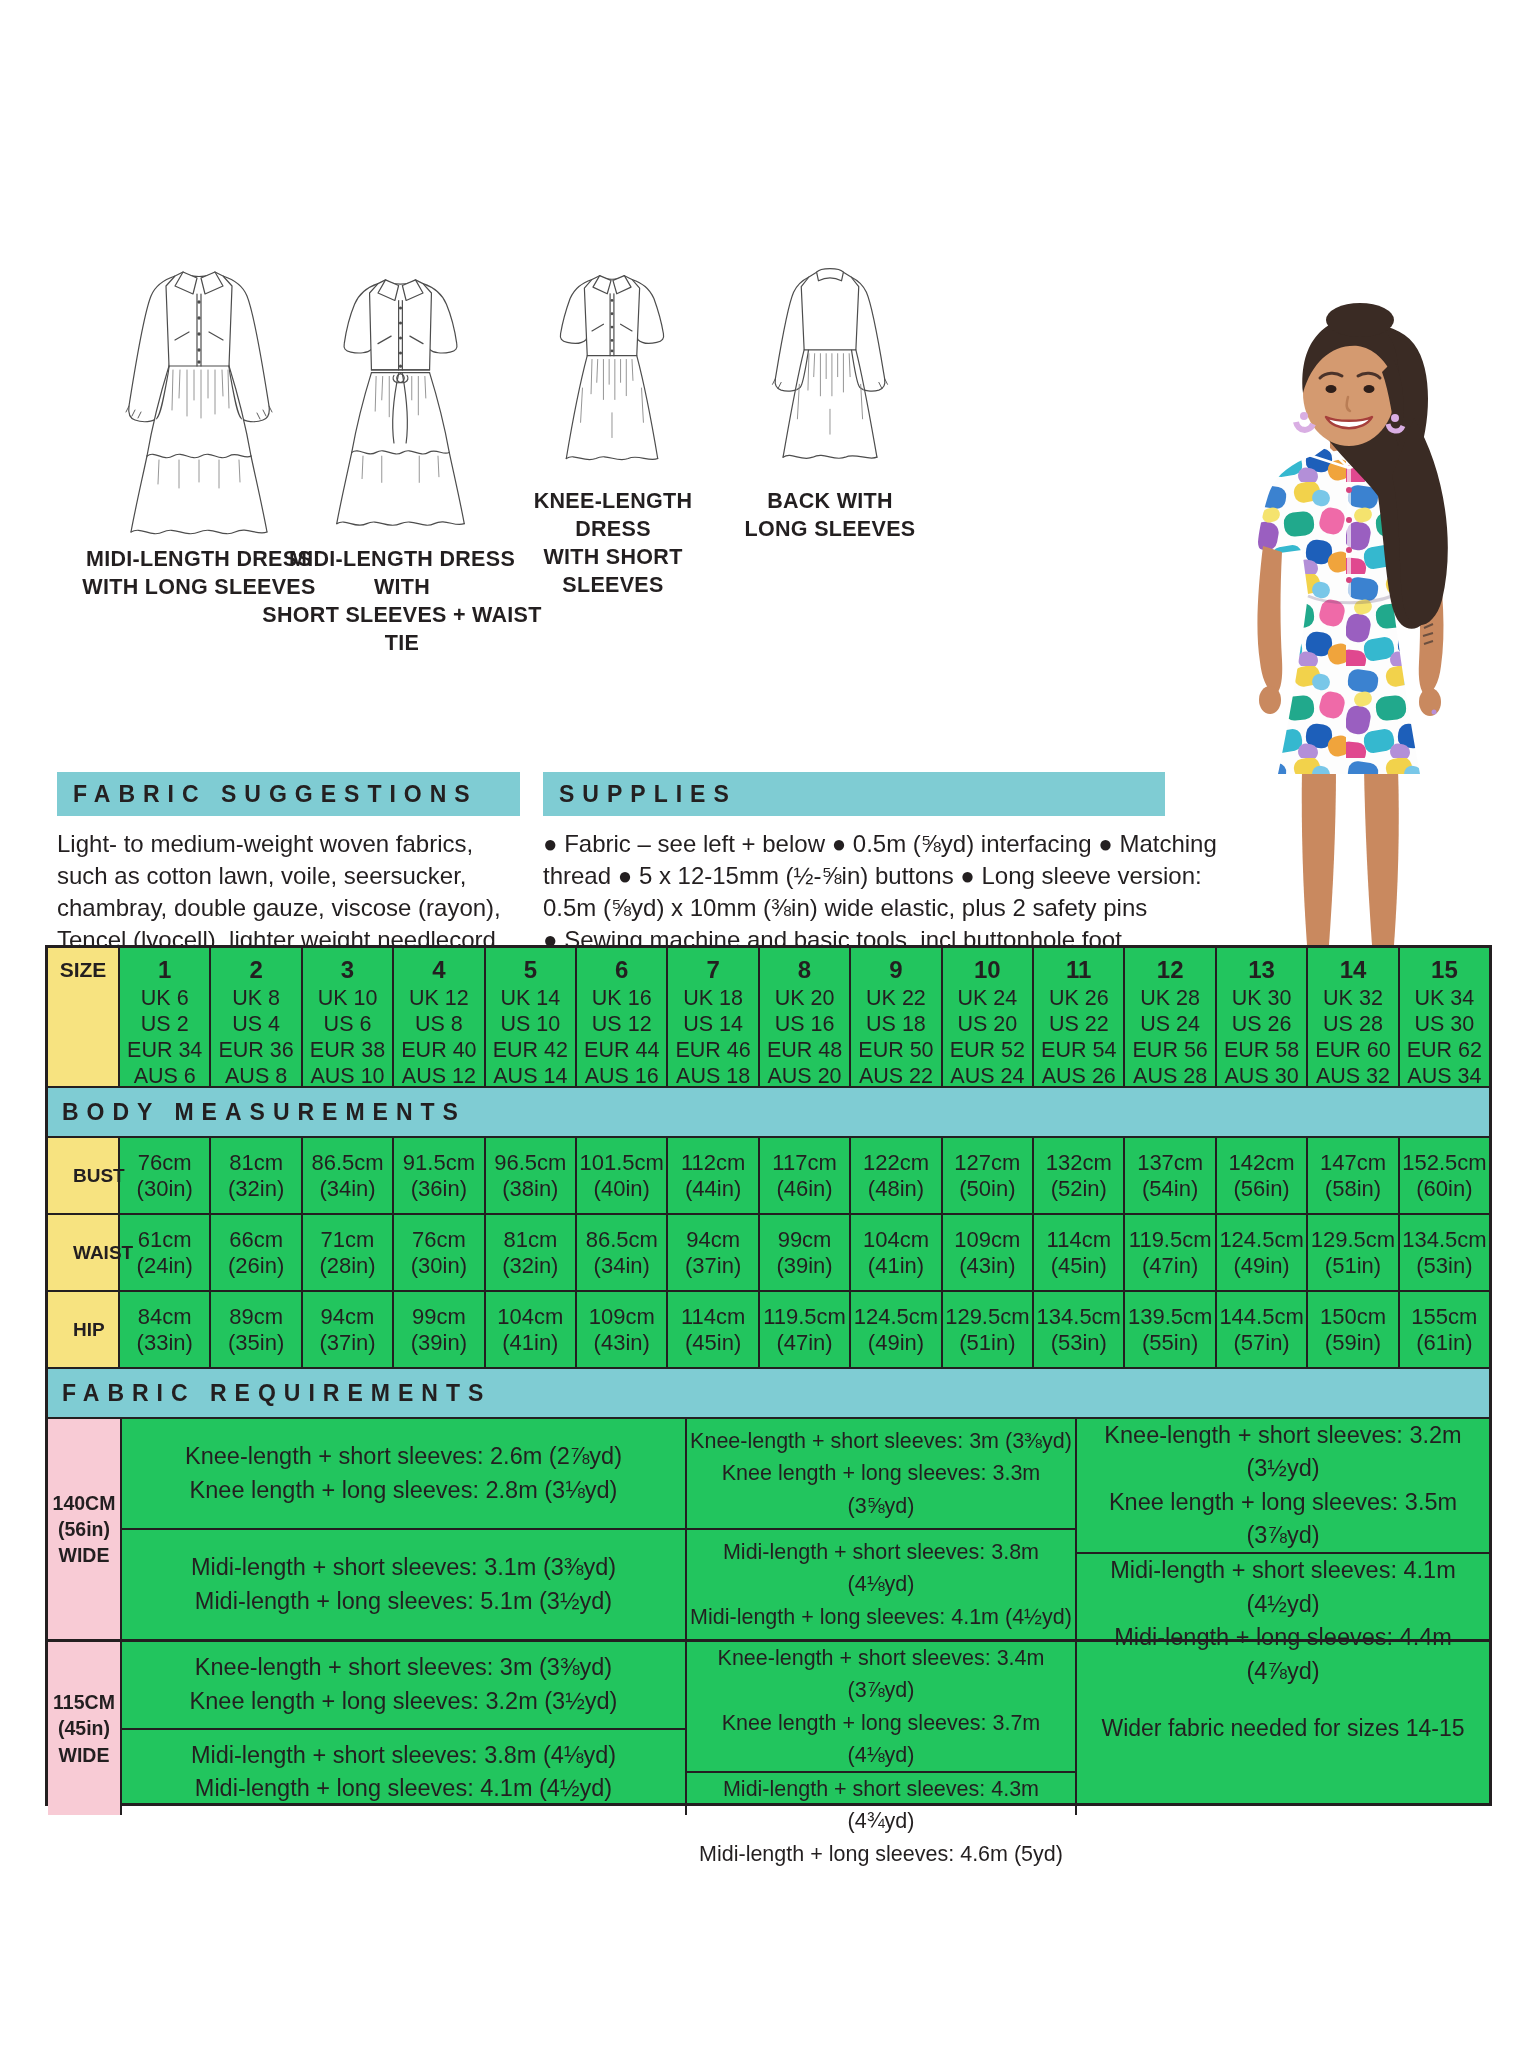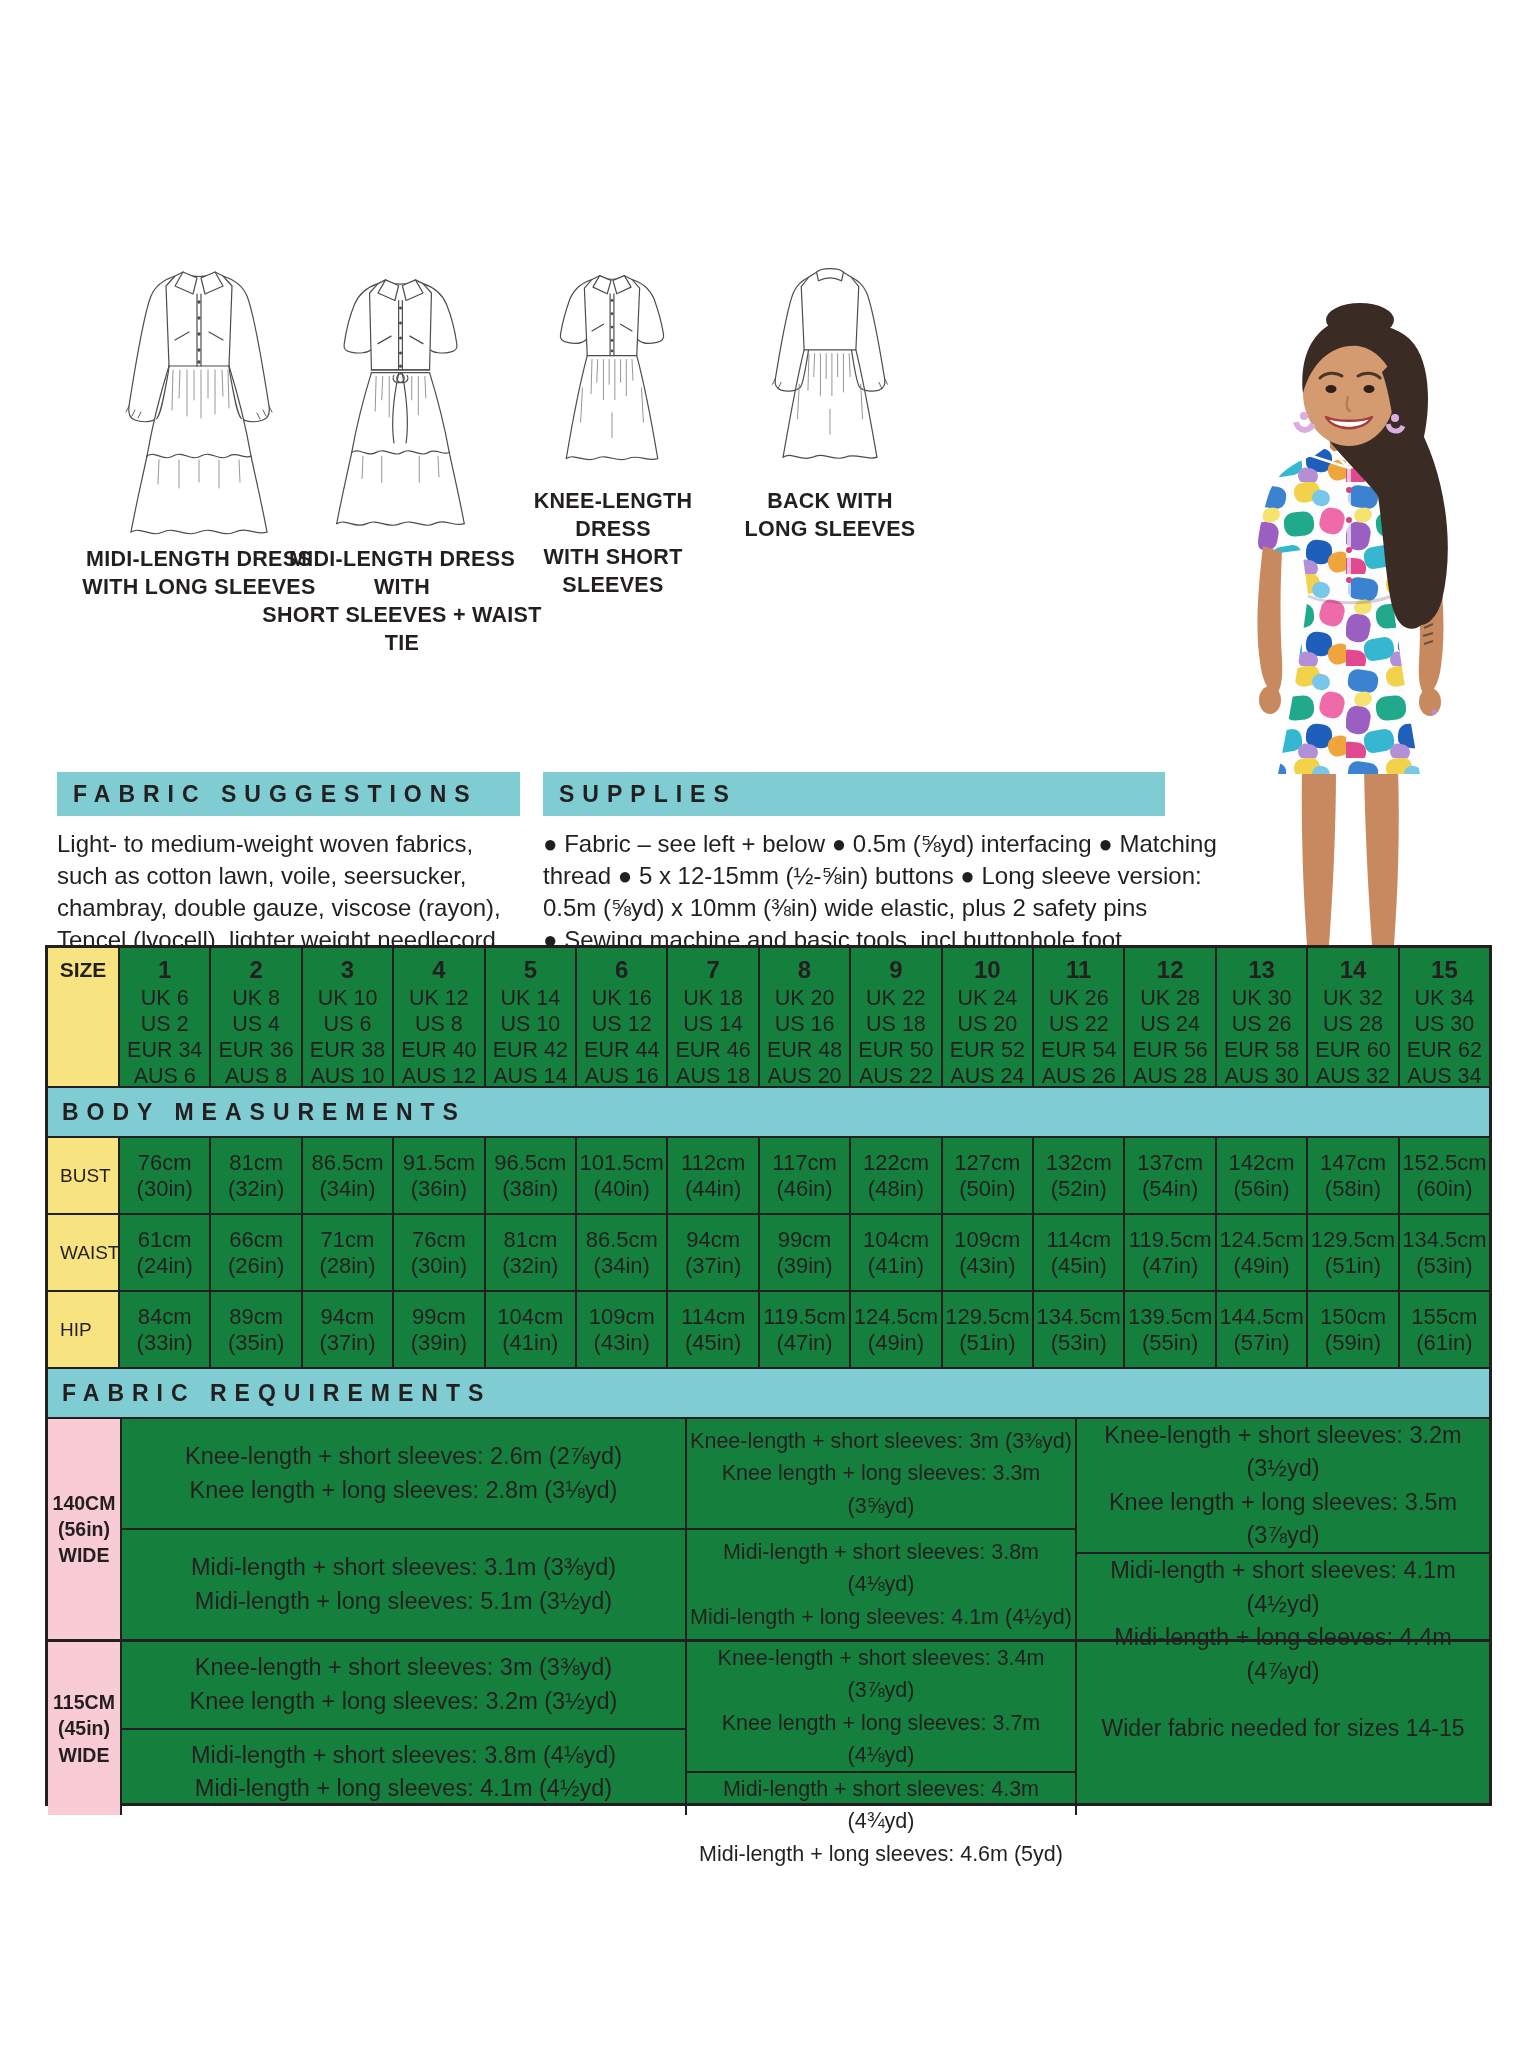--- a/index.html
+++ b/index.html
@@ -7,35 +7,35 @@
         font-family:"Liberation Sans","DejaVu Sans",sans-serif;color:#231f20;overflow:hidden;}
   .abs{position:absolute;box-sizing:border-box;}
   
   .bar{background:#7fccd3;display:flex;align-items:center;padding-left:16px;
        font-weight:bold;font-size:23px;letter-spacing:8px;color:#242021;}
   .para{font-size:24px;line-height:1.34;}
   .para div{white-space:nowrap;}
   
   .viewlabel{font-weight:bold;font-size:21.5px;line-height:1.3;text-align:center;letter-spacing:.3px;}
   
-  .sheet{border:3px solid #231f20;display:flex;flex-direction:column;background:#15803d;}
+  .sheet{border:3px solid #231f20;display:flex;flex-direction:column;background:#22c55e;}
   .trow{display:flex;flex:none;}
   .c{border-right:2px solid #231f20;box-sizing:border-box;}
   .c:last-child{border-right:none;}
   .lab{width:72px;flex:none;background:#f7e380;}
   .size-row{height:138px;}
   .size-lab{display:flex;justify-content:center;padding-top:10px;font-weight:bold;font-size:21px;}
   .size-col{flex:1;text-align:center;padding-top:8px;}
   .size-col .num{font-weight:bold;font-size:24px;line-height:1.2;}
   .size-col .ln{font-size:21.5px;line-height:1.22;}
   .band{height:48px;flex:none;background:#7fccd3;border-top:2px solid #231f20;border-bottom:2px solid #231f20;
         display:flex;align-items:center;padding-left:14px;font-weight:bold;font-size:23px;letter-spacing:8px;}
   .meas-row{height:75px;}
   .meas-row.mid{border-bottom:2px solid #231f20;}
-  .meas-lab{display:flex;align-items:center;padding-left:12px;font-weight:normal;font-size:19px;}
+  .meas-lab{display:flex;align-items:center;padding-left:25px;font-weight:bold;font-size:19px;}
   .meas-cell{flex:1;display:flex;flex-direction:column;justify-content:center;text-align:center;
              font-size:22px;line-height:1.18;}
   
   .fr-group{display:flex;flex:none;}
   .fr-group.g2{border-top:3px solid #231f20;}
   .fr-lab{width:72px;flex:none;background:#f8cbd5;border-right:2px solid #231f20;display:flex;flex-direction:column;
           justify-content:center;align-items:center;text-align:center;font-weight:bold;font-size:19.5px;line-height:1.35;}
   .fr-stack{display:flex;flex-direction:column;border-right:2px solid #231f20;}
   .fr-stack.last{border-right:none;}
   .fr-cell{flex:1;display:flex;flex-direction:column;justify-content:center;text-align:center;

